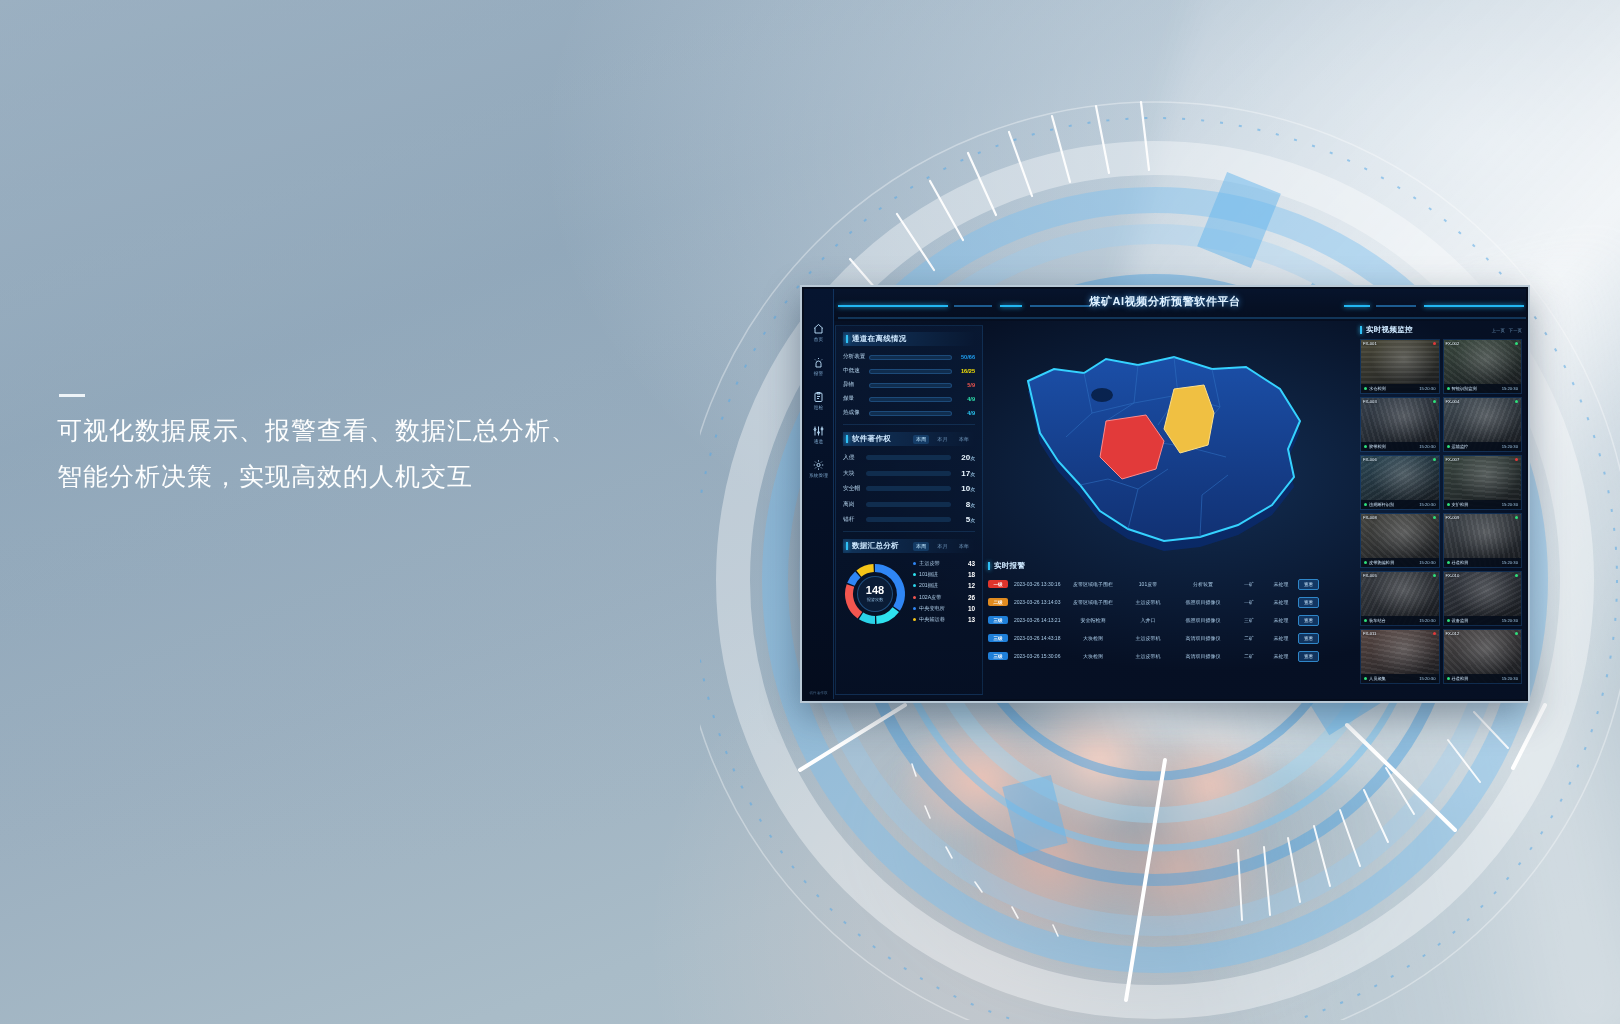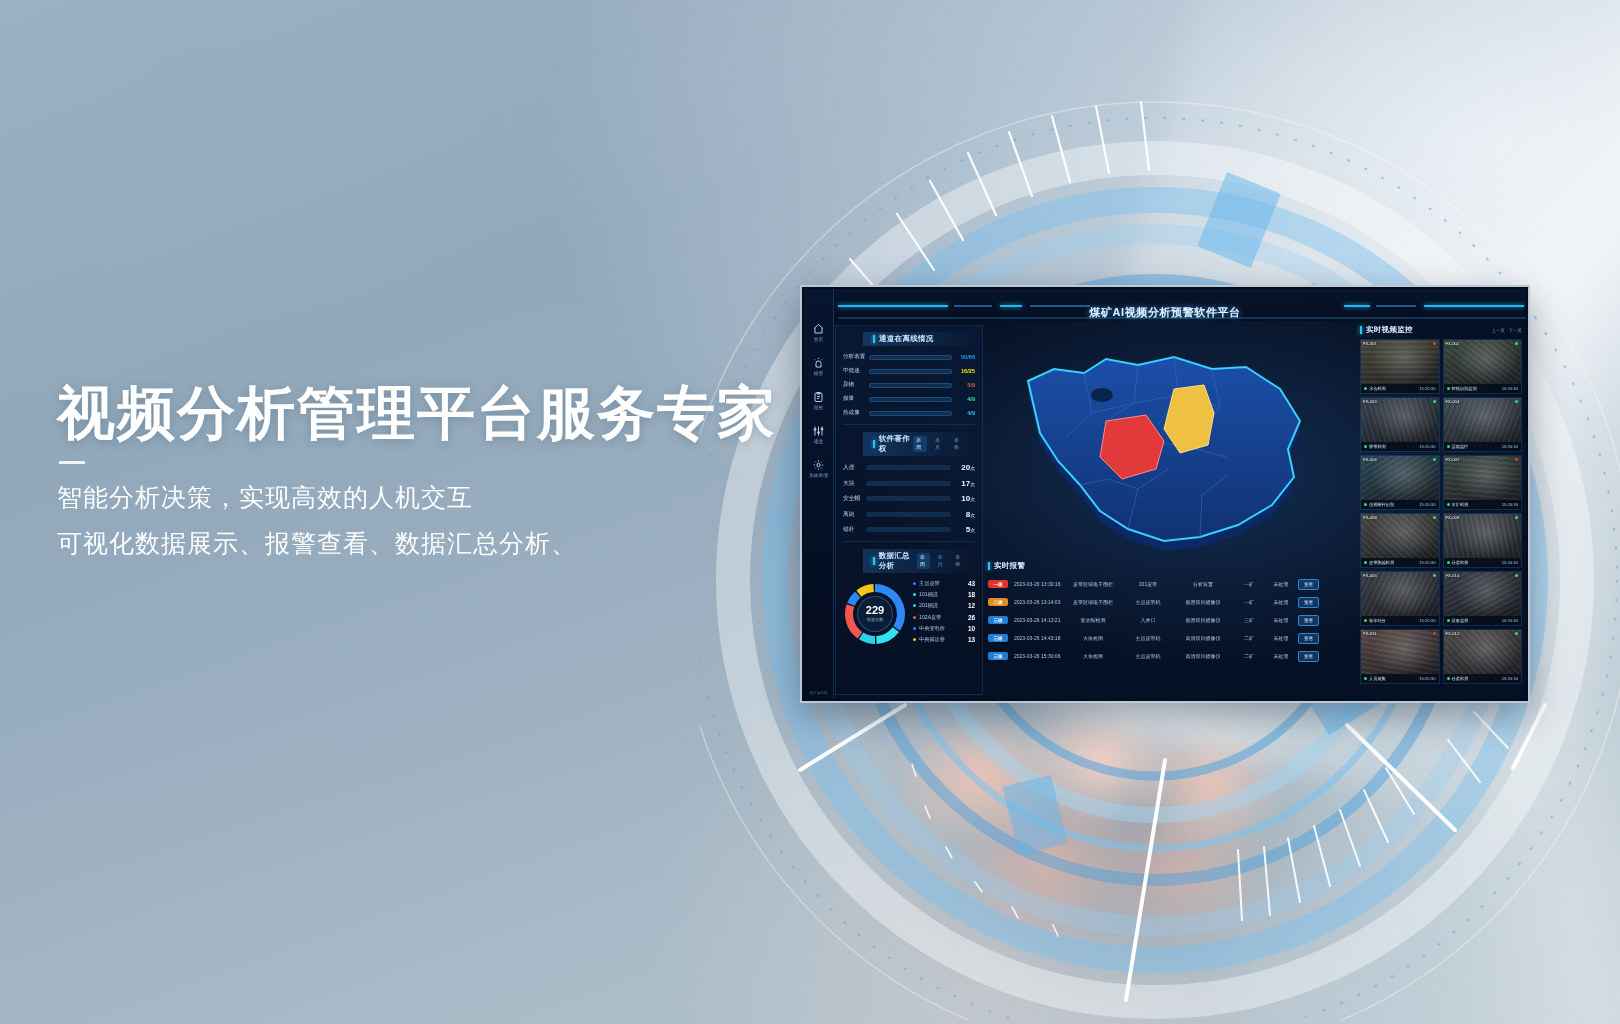--- a/index.html
+++ b/index.html
@@ -74,21 +74,21 @@
       radial-gradient(ellipse at 55% 45%, rgba(22,52,92,.85) 0%, rgba(6,16,36,.96) 62%),
       linear-gradient(180deg,#061227 0%,#04091a 100%);
     overflow:hidden;
   }
   
   #topbar {
     position:absolute; left:0; right:0; top:0; height:32px;
     background:linear-gradient(180deg,rgba(7,20,44,.95),rgba(5,13,30,.9));
   }
   #apptitle {
-    position:absolute; left:0; right:0; top:16px; text-align:center;
+    position:absolute; left:0; right:0; top:5px; text-align:center;
     color:#dff1ff; font-size:11px; font-weight:bold; letter-spacing:.6px;
     text-shadow:0 0 6px rgba(70,170,255,.8);
   }
   .barline { position:absolute; height:2px; background:#22b7f2; box-shadow:0 0 5px #22b7f2; }
   .barline.dim { background:#1d5c90; box-shadow:none; }
 
   
   #sidebar {
     position:absolute; left:0; top:0; bottom:0; width:30px;
     background:linear-gradient(180deg,#061530,#040c1d);
@@ -107,21 +107,21 @@
     background:linear-gradient(180deg,rgba(9,26,54,.72),rgba(6,16,36,.6));
     border:1px solid rgba(40,110,180,.25);
     padding:6px 7px;
   }
   .ptitle { display:flex; align-items:center; margin-bottom:7px; }
   .ptbar { width:2px; height:8px; background:#2fc0f5; margin-right:4px; box-shadow:0 0 4px #2fc0f5; }
   .pttext { color:#cfe9ff; font-size:7.5px; font-weight:bold; letter-spacing:.3px; }
   .ptabs { margin-left:auto; display:flex; gap:5px; }
   .ptab { color:#6d93b8; font-size:5.2px; padding:1px 3px; border-radius:2px; cursor:pointer; }
   .ptab.on { color:#bfe6ff; background:rgba(40,120,190,.3); }
-  .ptitle-bg { background:linear-gradient(90deg,rgba(30,90,150,.45),rgba(30,90,150,0)); padding:2px 10px;margin-left:20px; }
+  .ptitle-bg { background:linear-gradient(90deg,rgba(30,90,150,.45),rgba(30,90,150,0)); padding:2px 3px; }
 
   .barrow { display:flex; align-items:center; margin-bottom:6px; }
   .blabel { color:#b6d5ee; font-size:5.6px; width:26px; flex:none; }
   .btrack {
     flex:1; height:5px; border-radius:3px; background:rgba(18,48,82,.9);
     border:1px solid rgba(45,110,175,.45); overflow:hidden; position:relative;
   }
   .bfill { height:100%; border-radius:3px; }
   .bval { width:23px; text-align:right; font-size:5.6px; font-weight:bold; flex:none; }
 
@@ -257,24 +257,23 @@
     <line x1="916" y1="776" x2="912" y2="764"></line>
     <line x1="930" y1="818" x2="925" y2="806"></line>
     <line x1="952" y1="858" x2="946" y2="847"></line>
     <line x1="982" y1="892" x2="975" y2="882"></line>
     <line x1="1018" y1="918" x2="1012" y2="907"></line>
     <line x1="1058" y1="936" x2="1053" y2="925"></line>
   </g>
 </svg>
 
 <div id="headline">
-  <div id="h1">视频分析管理平台服务专家</div>
   <div id="rule"></div>
+  <div class="sub">可视化数据展示、报警查看、数据汇总分析、</div>
   <div class="sub">智能分析决策，实现高效的人机交互</div>
-  <div class="sub">可视化数据展示、报警查看、数据汇总分析、</div>
 </div>
 
 <div id="monitor">
  <div id="screen">
 
   <div id="topbar">
     <div class="barline" style="left:34px;top:16px;width:110px;"></div>
     <div class="barline dim" style="left:150px;top:16px;width:38px;"></div>
     <div class="barline" style="left:196px;top:16px;width:22px;"></div>
     <div class="barline dim" style="left:226px;top:16px;width:60px;"></div>
@@ -445,21 +444,21 @@
       <div id="donut">
         <svg width="64" height="64" viewBox="0 0 64 64" id="donutsvg">
               <path d="M32 6 A26 26 0 0 1 53.58405291057717 46.49581525659751" fill="none" stroke="#2f86f5" stroke-width="8"></path>
               <path d="M52.79582036323271 47.60557129425757 A26 26 0 0 1 33.36073486231654 57.96436790361892" fill="none" stroke="#2ee2f0" stroke-width="8"></path>
               <path d="M32 58 A26 26 0 0 1 18.064734907732824 53.950134095450075" fill="none" stroke="#2ad2e8" stroke-width="8"></path>
               <path d="M16.935051446681342 53.190736775437095 A26 26 0 0 1 7.435956911901492 23.47897968749986" fill="none" stroke="#f2564f" stroke-width="8"></path>
               <path d="M7.915576825461123 22.205074765485204 A26 26 0 0 1 14.819287932316659 12.485309819334564" fill="none" stroke="#2f86f5" stroke-width="8"></path>
               <path d="M15.864153472486993 11.61288502900554 A26 26 0 0 1 30.63926513768345 6.035632096381079" fill="none" stroke="#f5c518" stroke-width="8"></path>
             </svg>
         <div id="donutcore">
-          <div id="dnum">229</div>
+          <div id="dnum">148</div>
           <div id="dlab">报警次数</div>
         </div>
       </div>
       <div id="legend">
   <div class="lrow">
     <span class="ldot" style="background:#2f86f5"></span>
     <span class="lname">主运皮带</span>
     <span class="lval">43</span>
   </div>
   <div class="lrow">

